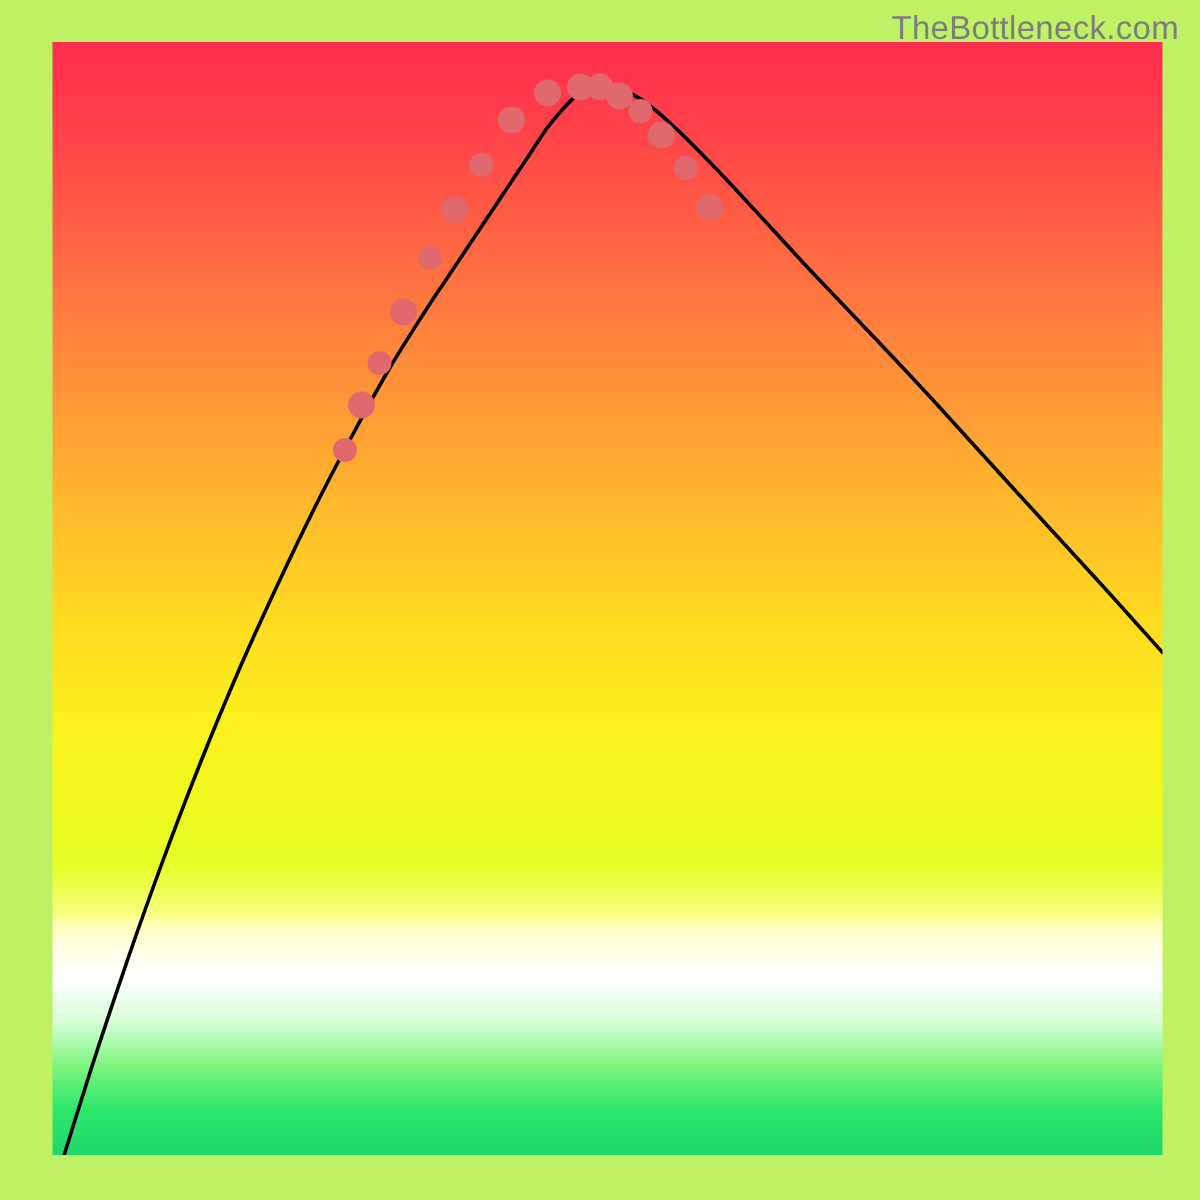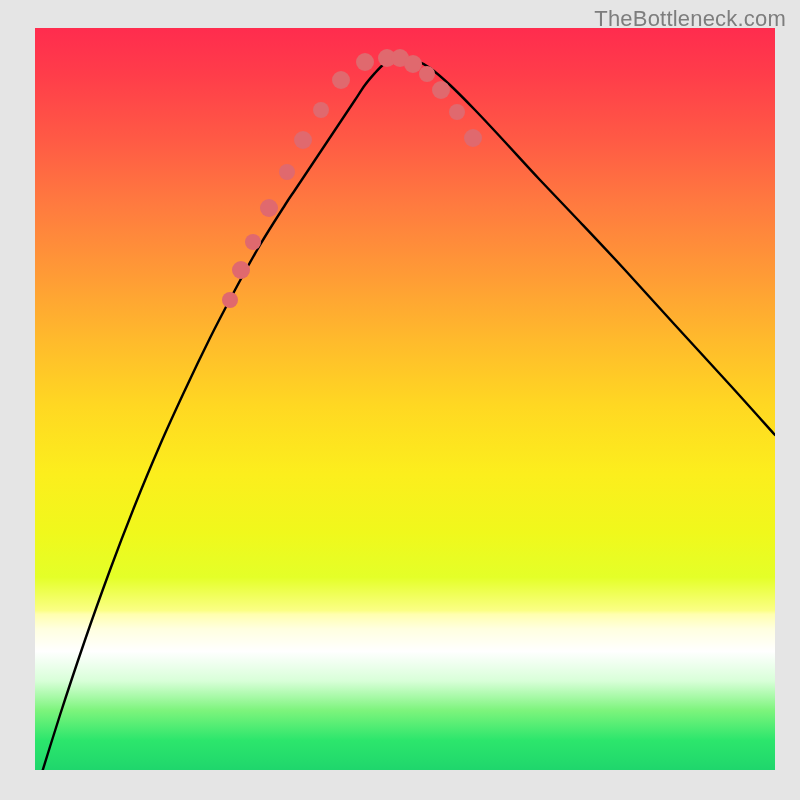--- a/index.html
+++ b/index.html
@@ -10,21 +10,21 @@
     background: #000;
     font-family: Arial, sans-serif;
     overflow: hidden;
   }
   .frame {
     position: absolute;
     left: 0;
     top: 0;
     width: 800px;
     height: 800px;
-    background: #e5e5e5;
+    background: #bef264;
   }
   .plot-area {
     position: absolute;
     left: 35px;
     top: 28px;
     width: 740px;
     height: 742px;
     background: linear-gradient(to bottom,
       #ff2c4e 0%,
       #ff3c4a 6%,

